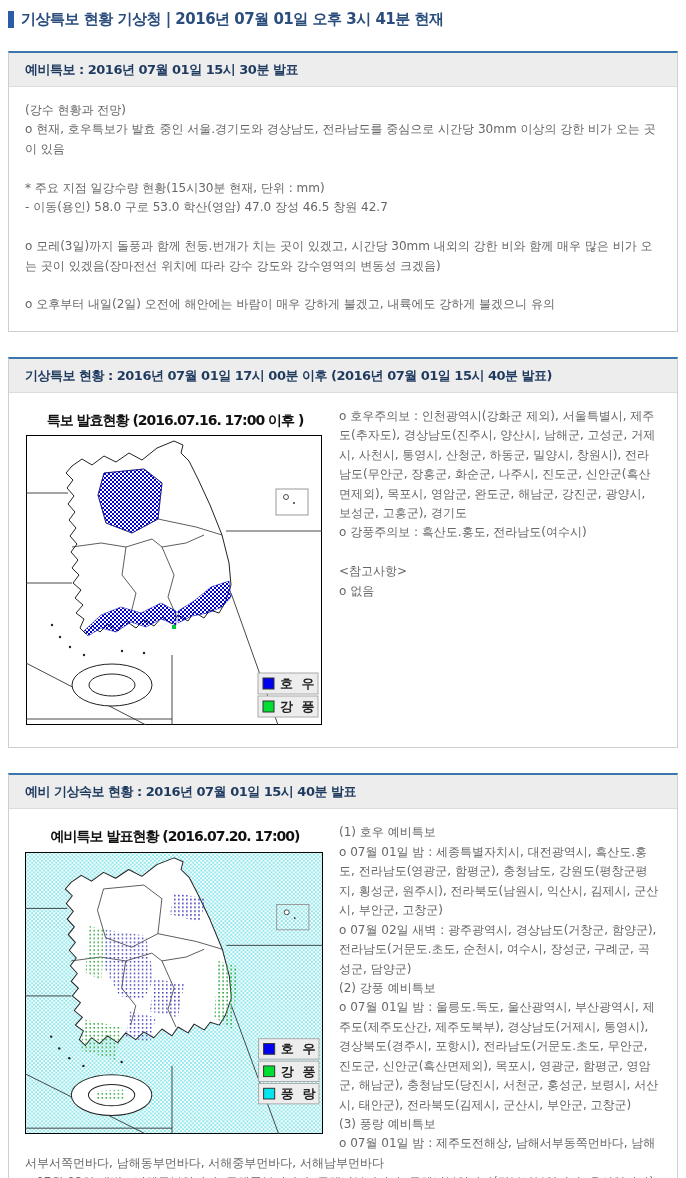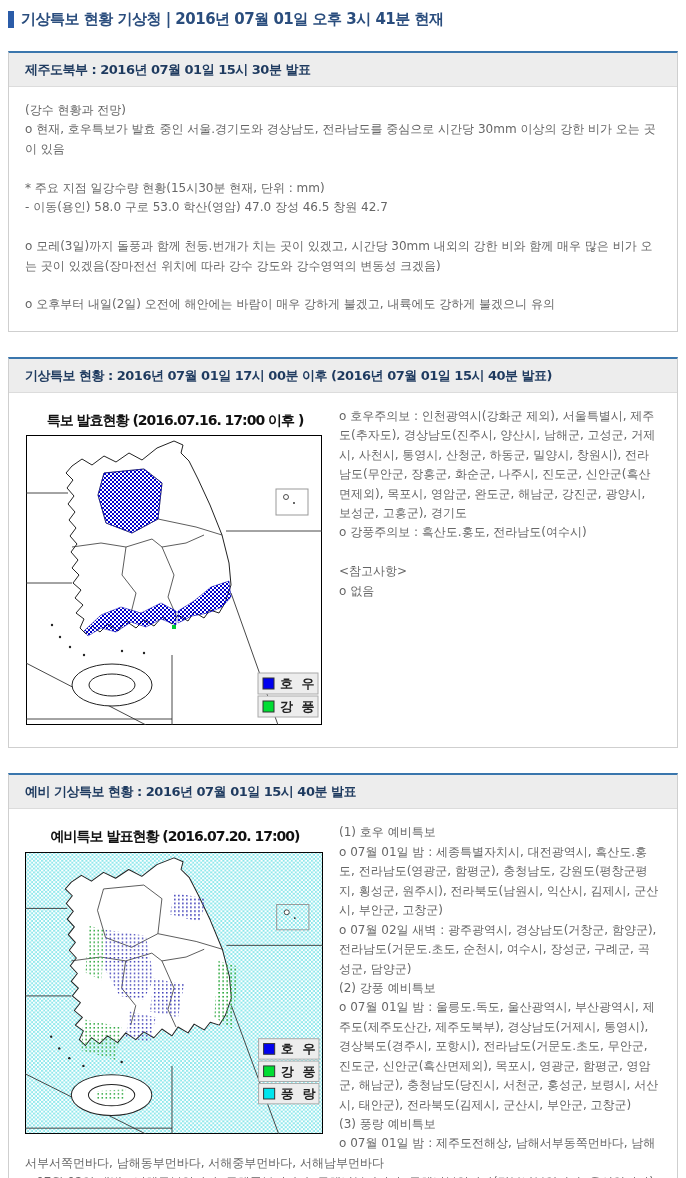--- a/index.html
+++ b/index.html
@@ -64,21 +64,21 @@
 <body>
 
 <div class="page">
 
   <div class="main-title">
     <span class="accent-bar"></span>
     <span class="main-title-text">기상특보 현황 기상청 | 2016년 07월 01일 오후 3시 41분 현재</span>
   </div>
 
   <div class="section">
-    <div class="section-header">제주도북부 : 2016년 07월 01일 15시 30분 발표</div>
+    <div class="section-header">예비특보 : 2016년 07월 01일 15시 30분 발표</div>
     <div class="section-body">
       <div class="flow-text">(강수 현황과 전망)
 o 현재, 호우특보가 발효 중인 서울.경기도와 경상남도, 전라남도를 중심으로 시간당 30mm 이상의 강한 비가 오는 곳이 있음
 
 * 주요 지점 일강수량 현황(15시30분 현재, 단위 : mm)
 - 이동(용인) 58.0 구로 53.0 학산(영암) 47.0 장성 46.5 창원 42.7
 
 o 모레(3일)까지 돌풍과 함께 천둥.번개가 치는 곳이 있겠고, 시간당 30mm 내외의 강한 비와 함께 매우 많은 비가 오는 곳이 있겠음(장마전선 위치에 따라 강수 강도와 강수영역의 변동성 크겠음)
 
 o 오후부터 내일(2일) 오전에 해안에는 바람이 매우 강하게 불겠고, 내륙에도 강하게 불겠으니 유의</div>
@@ -165,21 +165,21 @@
       <div class="flow-text">o 호우주의보 : 인천광역시(강화군 제외), 서울특별시, 제주도(추자도), 경상남도(진주시, 양산시, 남해군, 고성군, 거제시, 사천시, 통영시, 산청군, 하동군, 밀양시, 창원시), 전라남도(무안군, 장흥군, 화순군, 나주시, 진도군, 신안군(흑산면제외), 목포시, 영암군, 완도군, 해남군, 강진군, 광양시, 보성군, 고흥군), 경기도
 o 강풍주의보 : 흑산도.홍도, 전라남도(여수시)
 
 &lt;참고사항&gt;
 o 없음</div>
       <div class="clear"></div>
     </div>
   </div>
 
   <div class="section">
-    <div class="section-header">예비 기상특보 현황 : 2016년 07월 01일 15시 40분 발표</div>
+    <div class="section-header">예비 기상속보 현황 : 2016년 07월 01일 15시 40분 발표</div>
     <div class="section-body">
 
       <div class="map-fig">
         <div class="map-title">예비특보 발표현황 (2016.07.20. 17:00)</div>
         <svg width="298" height="282" viewBox="0 0 296 290" preserveAspectRatio="none">
           <defs>
             <pattern id="db" width="4" height="4" patternUnits="userSpaceOnUse">
               <rect width="1.6" height="1.6" fill="#4444bb"></rect>
             </pattern>
             <pattern id="dg" width="4" height="4" patternUnits="userSpaceOnUse">

